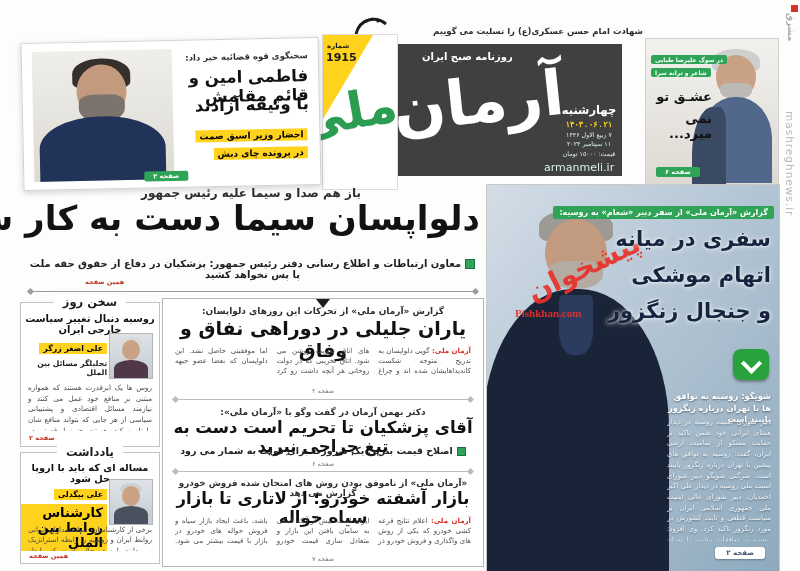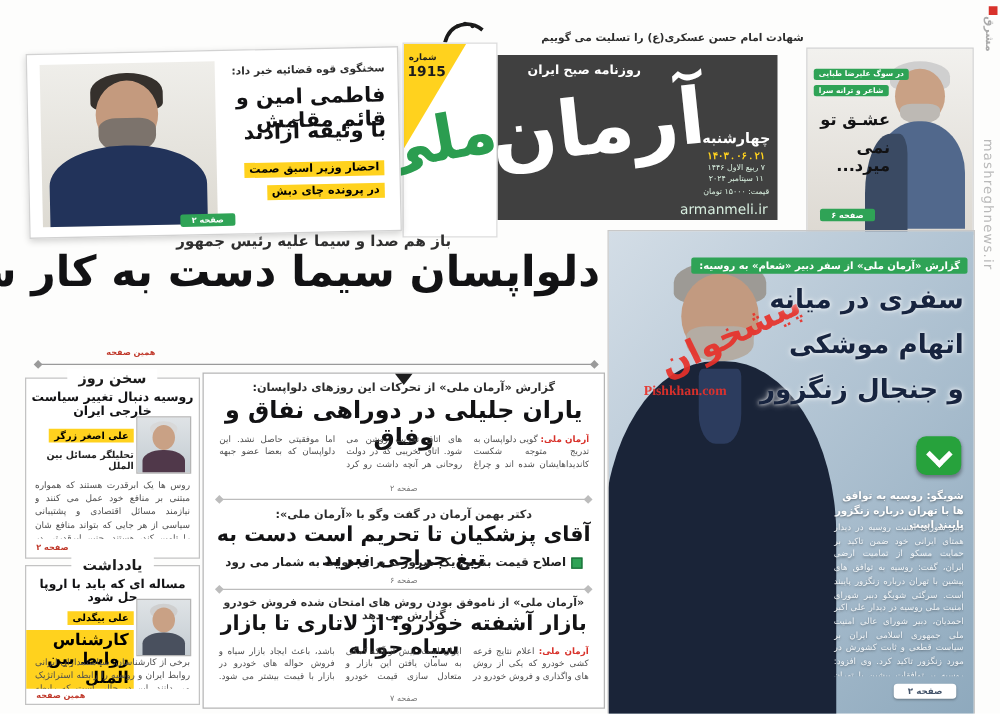--- a/index.html
+++ b/index.html
@@ -123,20 +123,23 @@
     </div>
     <div class="abs badge-green" style="left:5px;top:16px;font-size:6px;padding:1px 4px;">در سوگ علیرضا طبایی</div>
     <div class="abs badge-green" style="left:5px;top:29px;font-size:6px;padding:1px 4px;">شاعر و ترانه سرا</div>
     <div class="abs headline" style="left:8px;top:50px;width:58px;font-size:13px;text-align:right;">عشـق تو</div>
     <div class="abs headline" style="left:8px;top:72px;width:58px;font-size:13px;text-align:right;">نمی میرد...</div>
     <div class="abs badge-green" style="left:10px;bottom:10px;">صفحه ۶</div>
   </div>
 
   <div class="abs kicker c" style="left:25px;top:186px;width:452px;font-size:12px;">باز هم صدا و سیما علیه رئیس جمهور</div>
   <div class="abs headline c" style="left:25px;top:198px;width:455px;font-size:34px;white-space:nowrap;letter-spacing:-1px;">دلواپسان سیما دست به کار شدند</div>
+  <div class="abs c" style="left:25px;top:258px;width:455px;font-size:10px;font-weight:bold;color:#1f1f1f;">
+    <span class="greensq"></span><span>معاون ارتباطات و اطلاع رسانی دفتر رئیس جمهور: پزشکیان در دفاع از حقوق حقه ملت پا پس نخواهد کشید</span>
+  </div>
   <div class="abs ref-red" style="left:85px;top:278px;">همین صفحه</div>
   <div class="abs divider" style="left:28px;top:291px;width:450px;">
     <span class="d-end" style="left:0;"></span>
     <span class="d-end" style="right:0;"></span>
   </div>
 
   <div class="abs card" style="left:162px;top:298px;width:320px;height:267px;border-color:#b5b5b5;">
     <div class="abs tri-down" style="left:50%;top:0;transform:translateX(-50%);"></div>
 
     <div class="abs kicker c" style="left:0;top:7px;width:100%;font-size:9px;">گزارش «آرمان ملی» از تحرکات این روزهای دلواپسان:</div>

